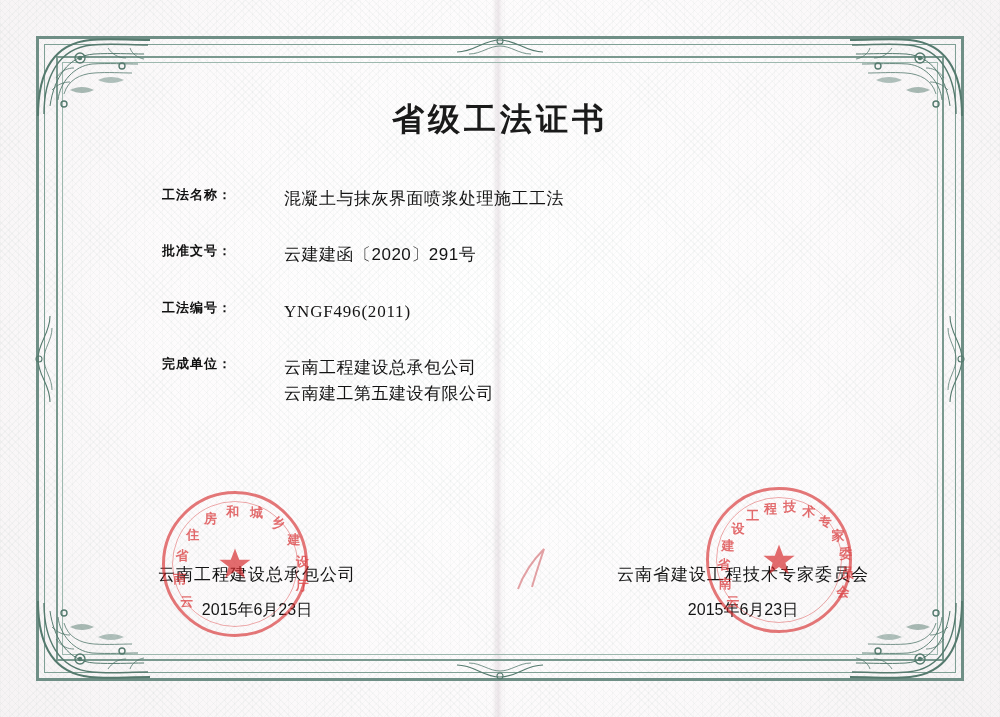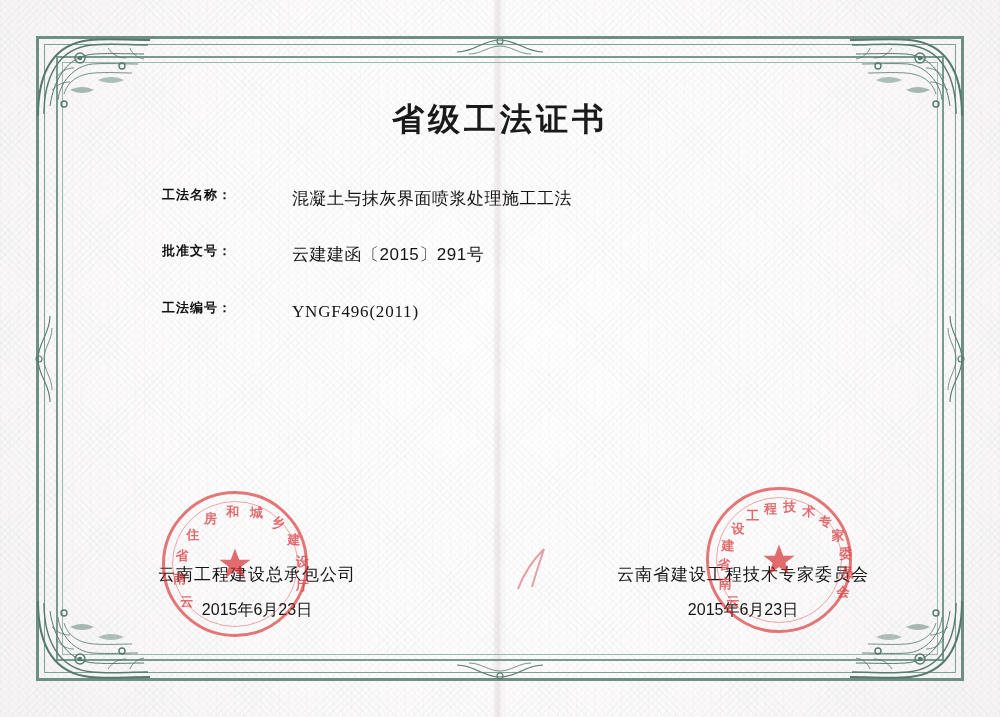--- a/index.html
+++ b/index.html
@@ -115,21 +115,20 @@
     letter-spacing: 1px;
     font-family: "Liberation Sans", "DejaVu Sans", sans-serif;
     white-space: pre;
   }
   .field-value {
     font-size: 17px;
     color: #141414;
     letter-spacing: 0.5px;
     line-height: 1.55;
     font-family: "Liberation Sans", "DejaVu Sans", sans-serif;
-    margin-left: 8px;
   }
   .field-value .line2 { display: block; }
   .field-row.mono .field-value {
     font-family: "Liberation Serif", "DejaVu Serif", serif;
     letter-spacing: 0.8px;
   }
   .field-row.persons { margin-top: 22px; }
 
   #signatures {
     position: absolute;
@@ -335,28 +334,35 @@
 
     <div class="fields">
 
       <div class="field-row">
         <div class="field-label">工法名称：</div>
         <div class="field-value">混凝土与抹灰界面喷浆处理施工工法</div>
       </div>
 
       <div class="field-row">
         <div class="field-label">批准文号：</div>
-        <div class="field-value">云建建函〔2015〕291号</div>
+        <div class="field-value">云建建函〔2020〕291号</div>
       </div>
 
       <div class="field-row mono">
         <div class="field-label">工法编号：</div>
         <div class="field-value">YNGF496(2011)</div>
       </div>
 
+      <div class="field-row">
+        <div class="field-label">完成单位：</div>
+        <div class="field-value">
+          <span>云南工程建设总承包公司</span>
+          <span class="line2">云南建工第五建设有限公司</span>
+        </div>
+      </div>
 
 
     </div>
 
     <div id="scribble">
       <svg viewBox="0 0 60 50" fill="none" stroke="currentColor" stroke-width="2">
         <path d="M8 46 C14 30 22 18 34 6 C30 18 26 30 22 44"></path>
       </svg>
     </div>
 

